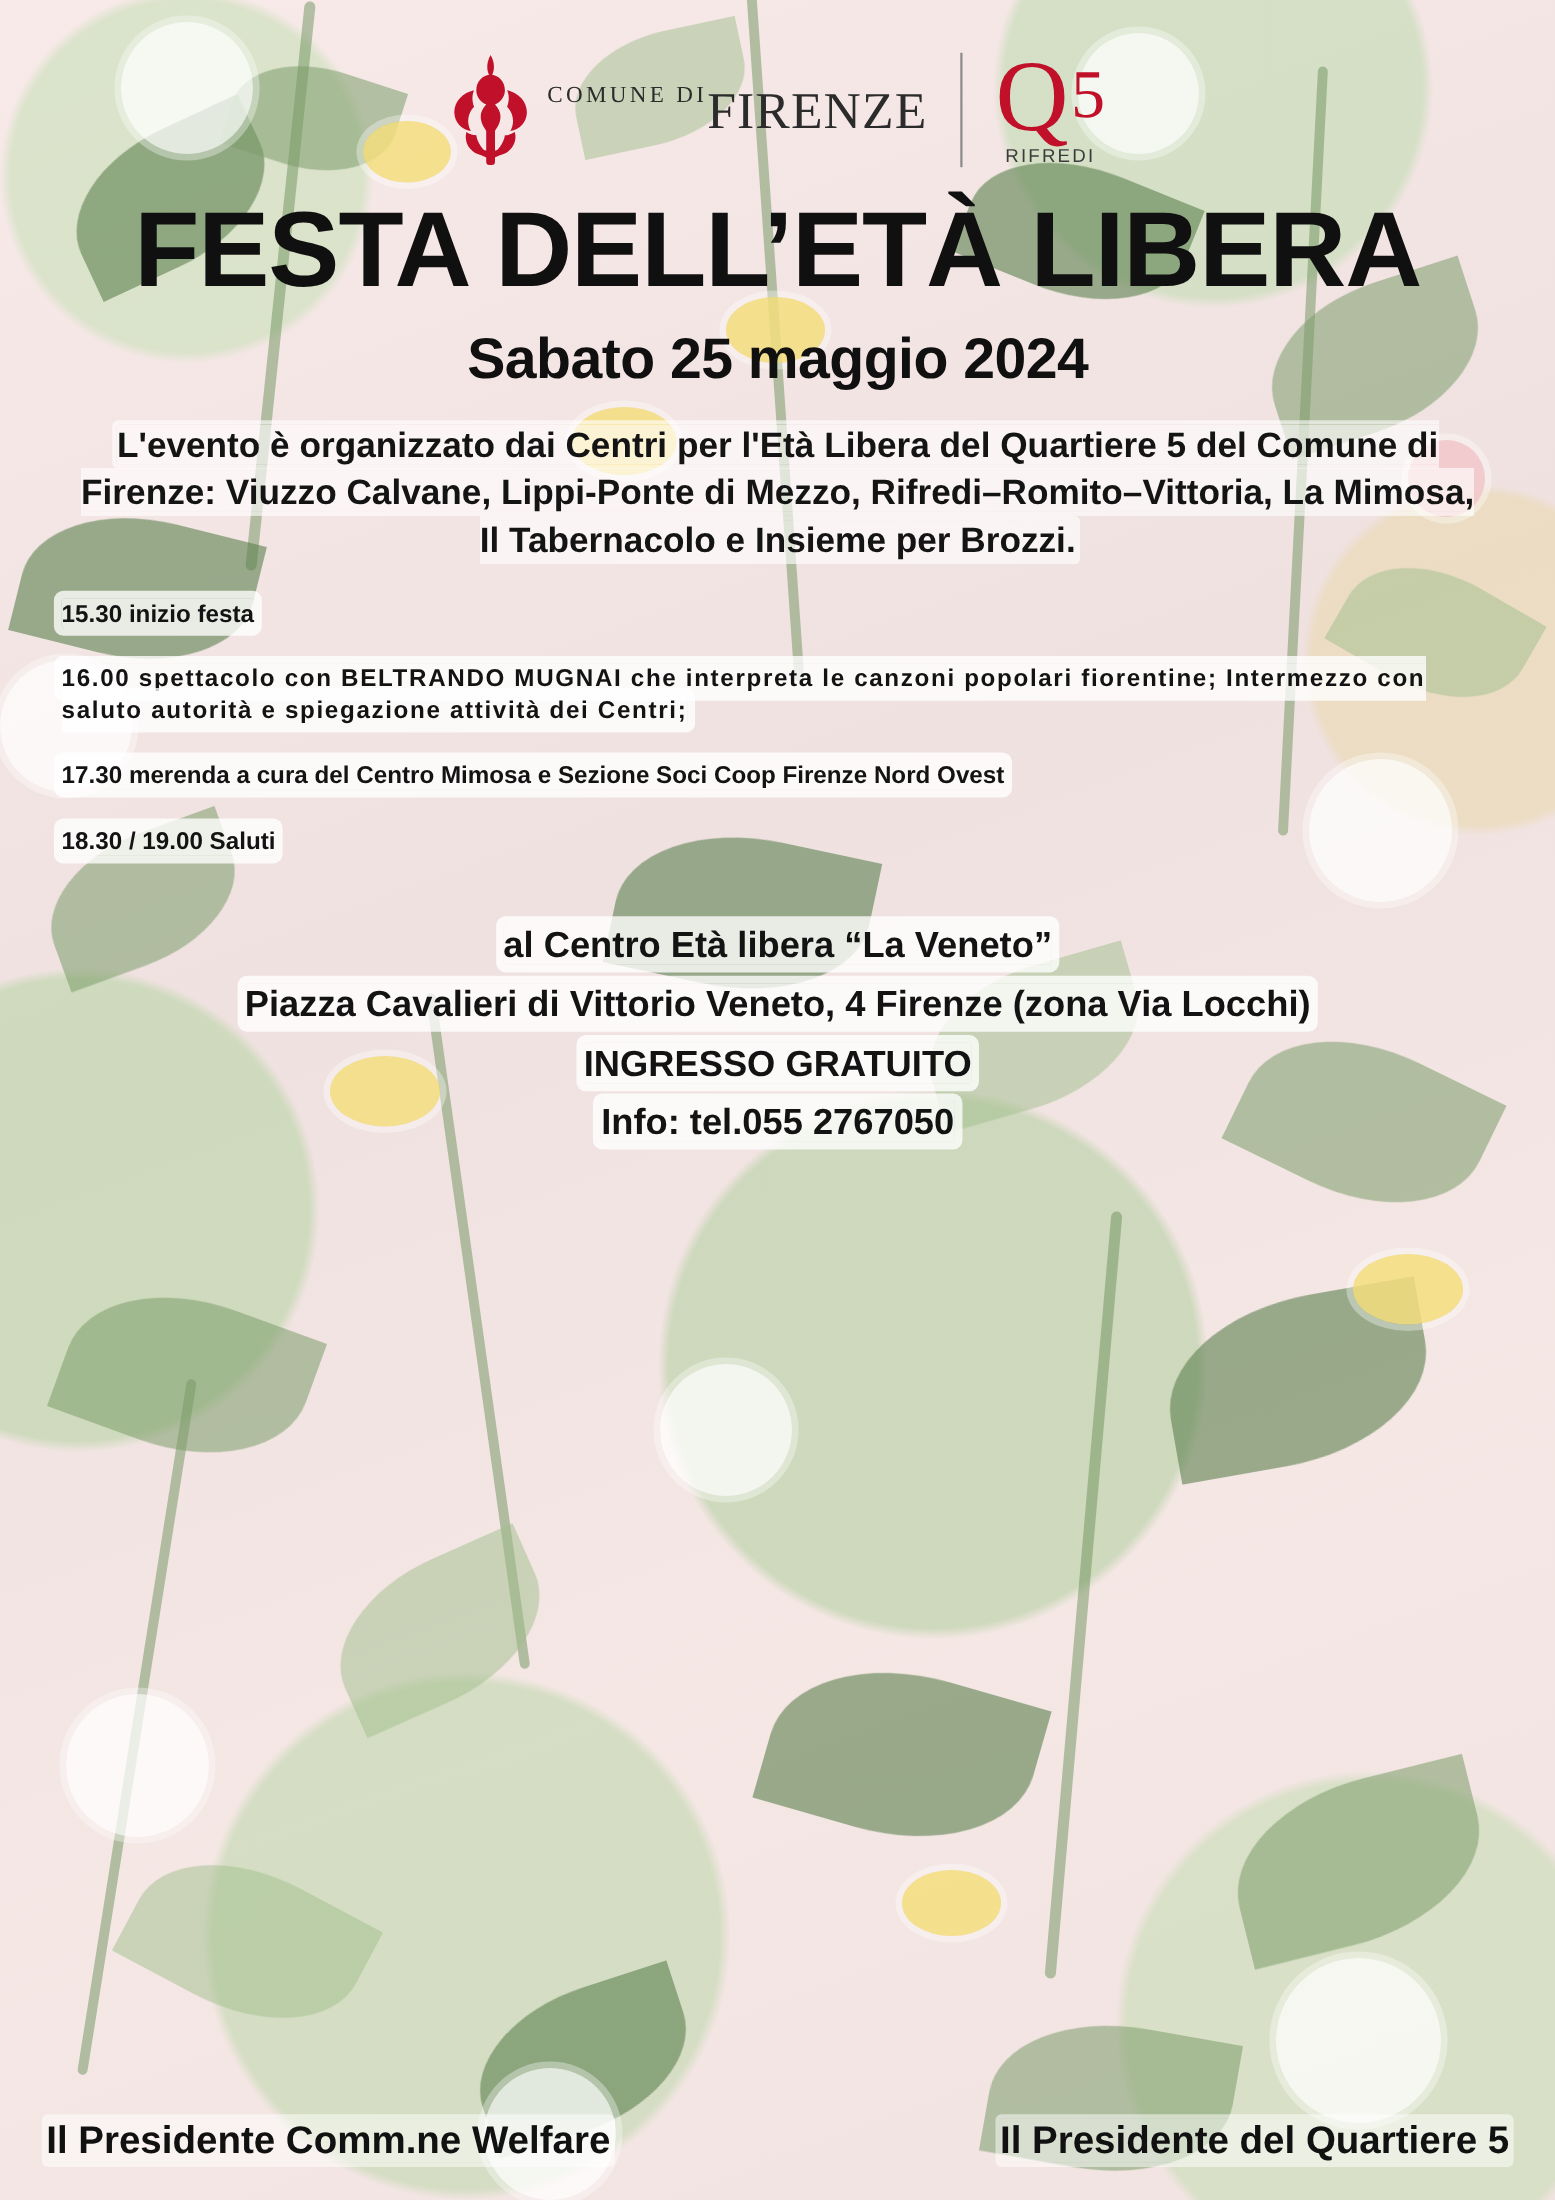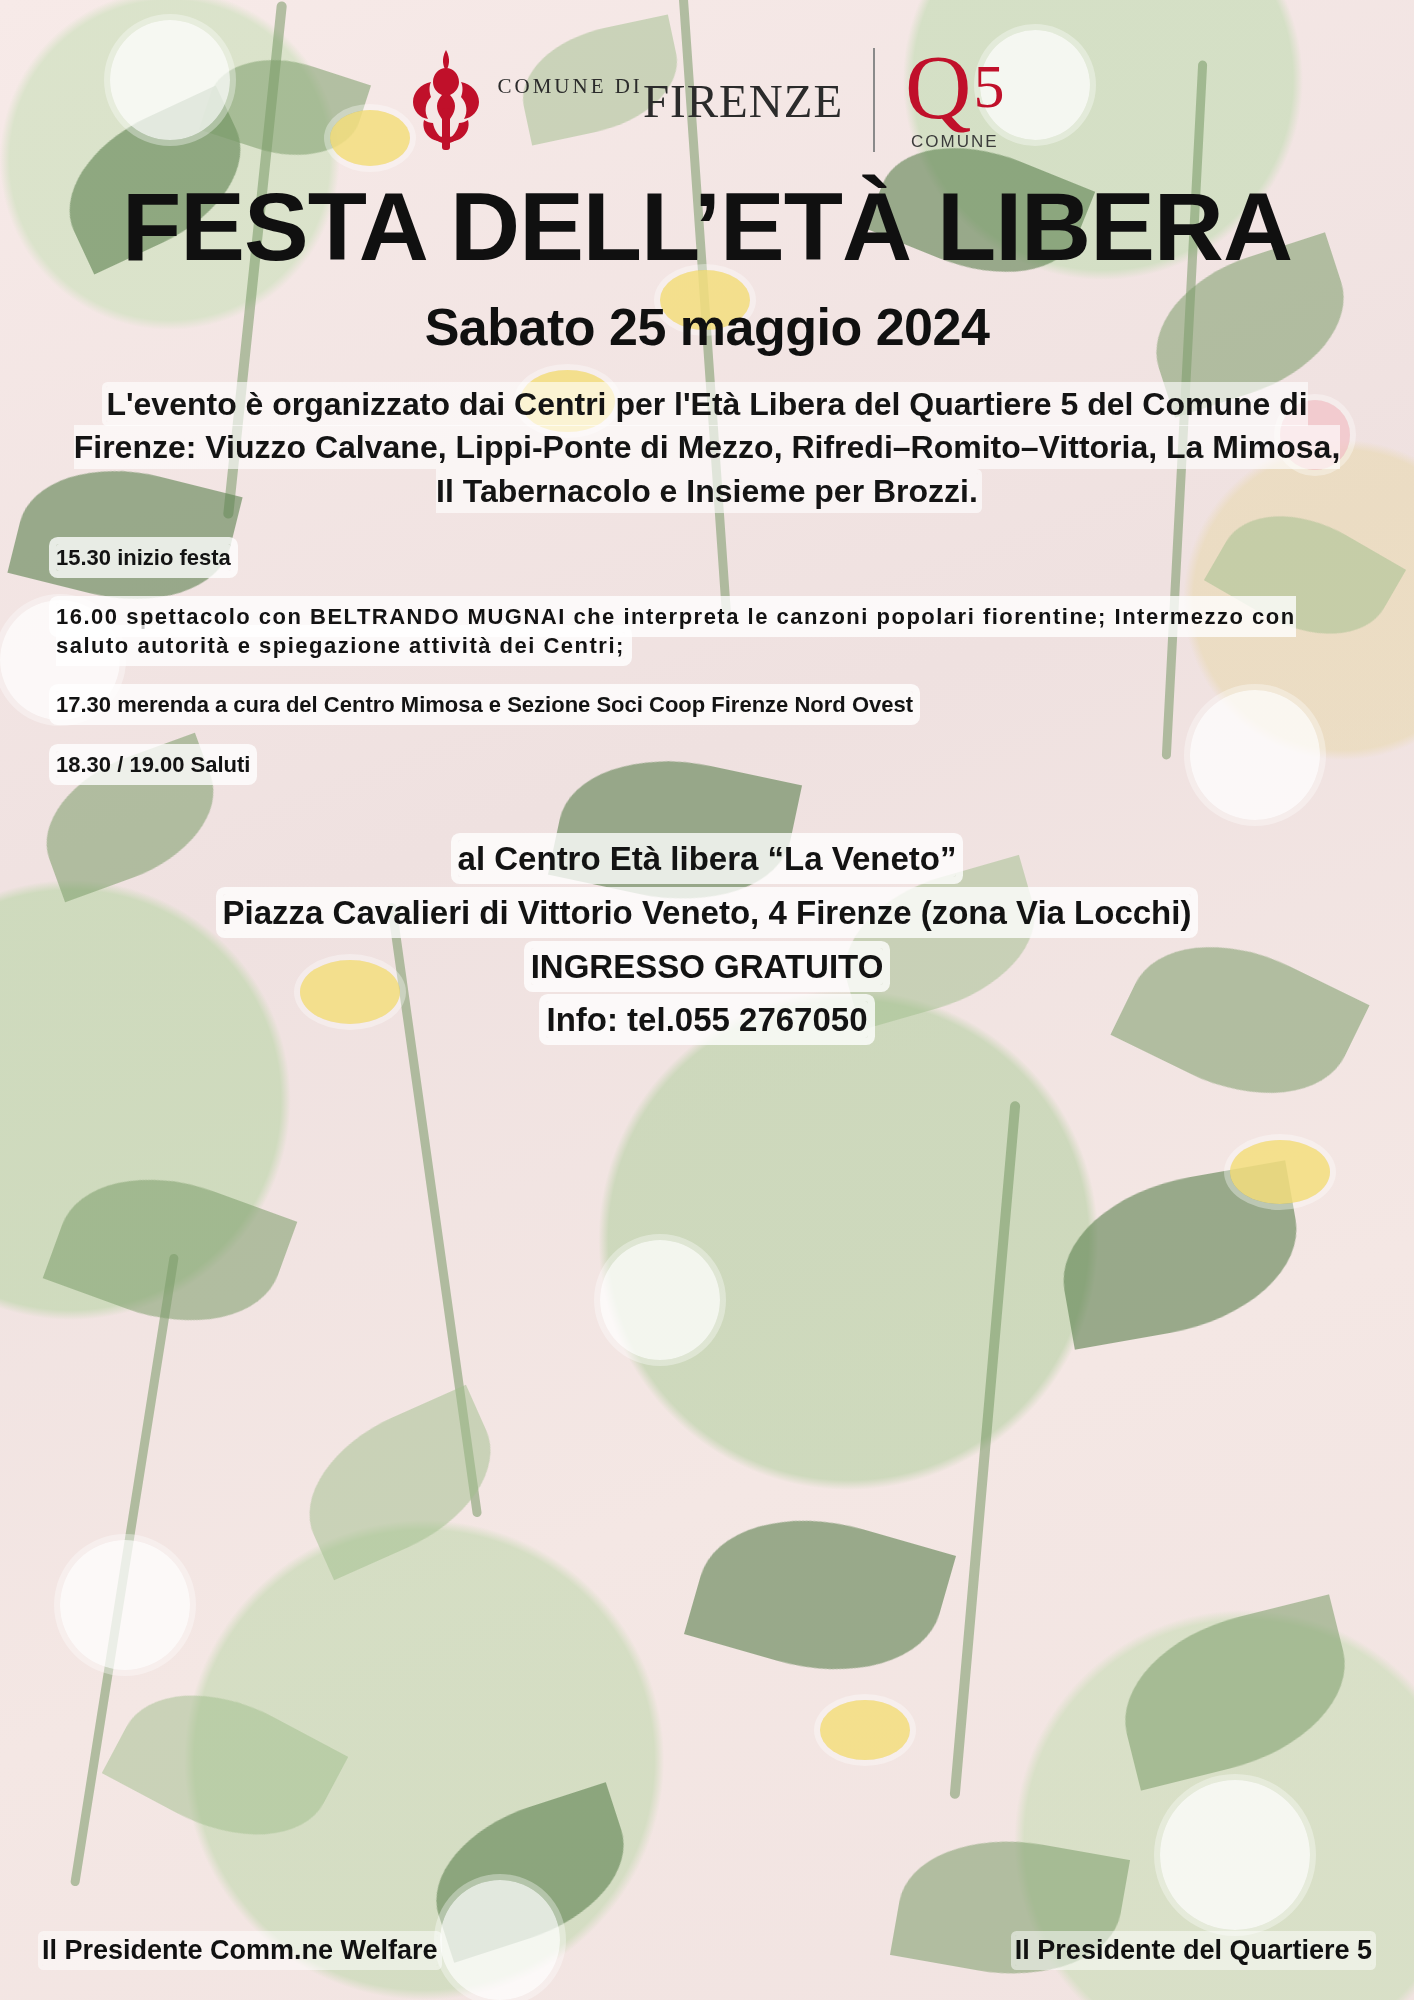--- a/index.html
+++ b/index.html
@@ -200,21 +200,21 @@
     box-shadow: 0 0 0 7px rgba(255,255,255,0.78);
     border-radius: 3px;
   }
   .venue .line { display: block; margin-bottom: 6px; }
 
   .footer {
     margin-top: auto;
     display: flex;
     justify-content: space-between;
     align-items: flex-end;
-    font-size: 27px;
+    font-size: 35px;
     font-weight: bold;
     color: #111;
     padding: 0 0 10px 0;
     gap: 25px;
   }
   .footer span {
     background: rgba(255,255,255,0.5);
     box-shadow: 0 0 0 4px rgba(255,255,255,0.5);
     border-radius: 2px;
   }
@@ -293,21 +293,21 @@
         </div>
       </div>
 
       <div class="divider-v"></div>
 
       <div class="logo-q5">
         <div class="q5-row">
           <span class="q5-q">Q</span>
           <span class="q5-5">5</span>
         </div>
-        <span class="q5-sub">COMUNE</span>
+        <span class="q5-sub">RIFREDI</span>
       </div>
     </div>
 
     <h1 class="title">FESTA DELL’ETÀ LIBERA</h1>
     <h2 class="subtitle">Sabato 25 maggio 2024</h2>
 
     <p class="intro">
       <span class="hl">L'evento è organizzato dai Centri per l'Età Libera del Quartiere 5 del Comune di Firenze: Viuzzo Calvane, Lippi-Ponte di Mezzo, Rifredi–Romito–Vittoria, La Mimosa, Il Tabernacolo e Insieme per Brozzi.</span>
     </p>
 

